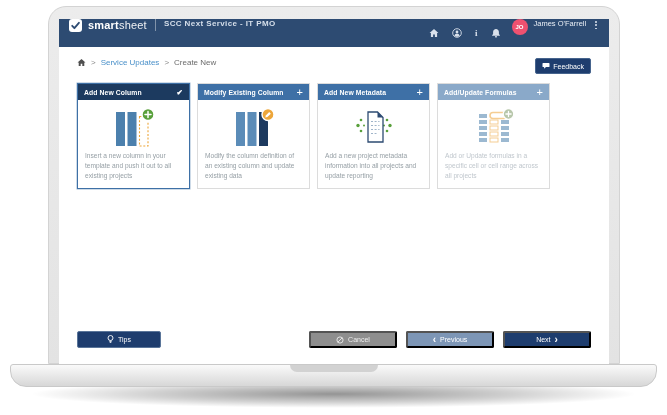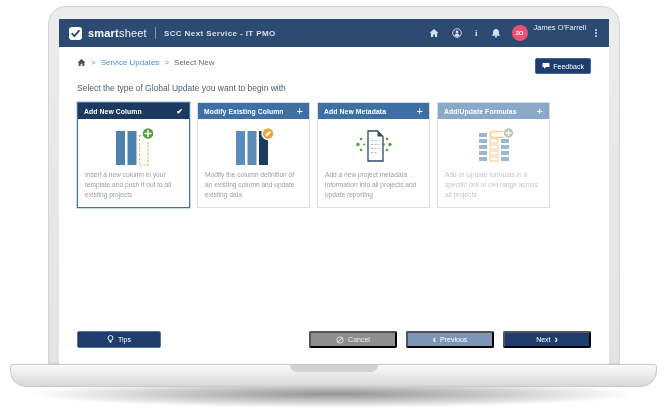--- a/index.html
+++ b/index.html
@@ -34,21 +34,21 @@
   }
   .base-notch {
     position: absolute; left: 50%; top: 0; transform: translateX(-50%);
     width: 88px; height: 7px; background: #d2d2d2;
     border-radius: 0 0 8px 8px;
   }
 
   
   .app-header {
     height: 28px; background: #2d4b72;
-    display: flex; align-items: center; padding: 0 10px;
+    display: flex; padding: 0 10px;
   }
   .logo-box {
     width: 13px; height: 13px; background: #ffffff; border-radius: 3px;
     display: flex; align-items: center; justify-content: center; flex: 0 0 auto;
   }
   .brand { margin-left: 6px; font-size: 11px; color: #ffffff; letter-spacing: .2px; white-space: nowrap; }
   .brand .bold { font-weight: bold; }
   .brand .light { font-weight: normal; opacity: .92; }
   .header-divider { width: 1px; height: 12px; background: rgba(255,255,255,.4); margin: 0 8px; }
   .workspace-title { font-size: 8px; font-weight: bold; color: #d6dfea; letter-spacing: .4px; white-space: nowrap; }
@@ -174,34 +174,33 @@
         <div class="topbar">
           <div class="breadcrumb">
             <span class="hicon">
               <svg width="9" height="9" viewBox="0 0 10 10">
                   <path d="M5 1 L9.4 4.9 H8.1 V9 H5.9 V6.4 H4.1 V9 H1.9 V4.9 H.6 Z" fill="#4f4f4f"></path>
                 </svg>
             </span>
             <span>&gt;</span>
             <span class="crumb-link">Service Updates</span>
             <span>&gt;</span>
-            <span class="crumb-current">Select New</span>
+            <span class="crumb-current">Create New</span>
           </div>
 
           <button class="feedback-btn">
             <span class="hicon">
               <svg width="8" height="8" viewBox="0 0 8 8">
                   <path d="M1.2.9h5.6c.4 0 .7.3.7.7v2.8c0 .4-.3.7-.7.7H4L2.1 6.8V5.1h-.9c-.4 0-.7-.3-.7-.7V1.6c0-.4.3-.7.7-.7z" fill="#ffffff"></path>
                 </svg>
             </span>
             <span>Feedback</span>
           </button>
         </div>
 
-        <div class="subtitle">Select the type of Global Update you want to begin with</div>
 
         <div class="cards">
 
           <div class="card selected">
             <div class="card-header">
               <span>Add New Column</span>
               <span class="glyph-check">✔</span>
             </div>
             <div class="card-body">
               <div class="card-icon">

